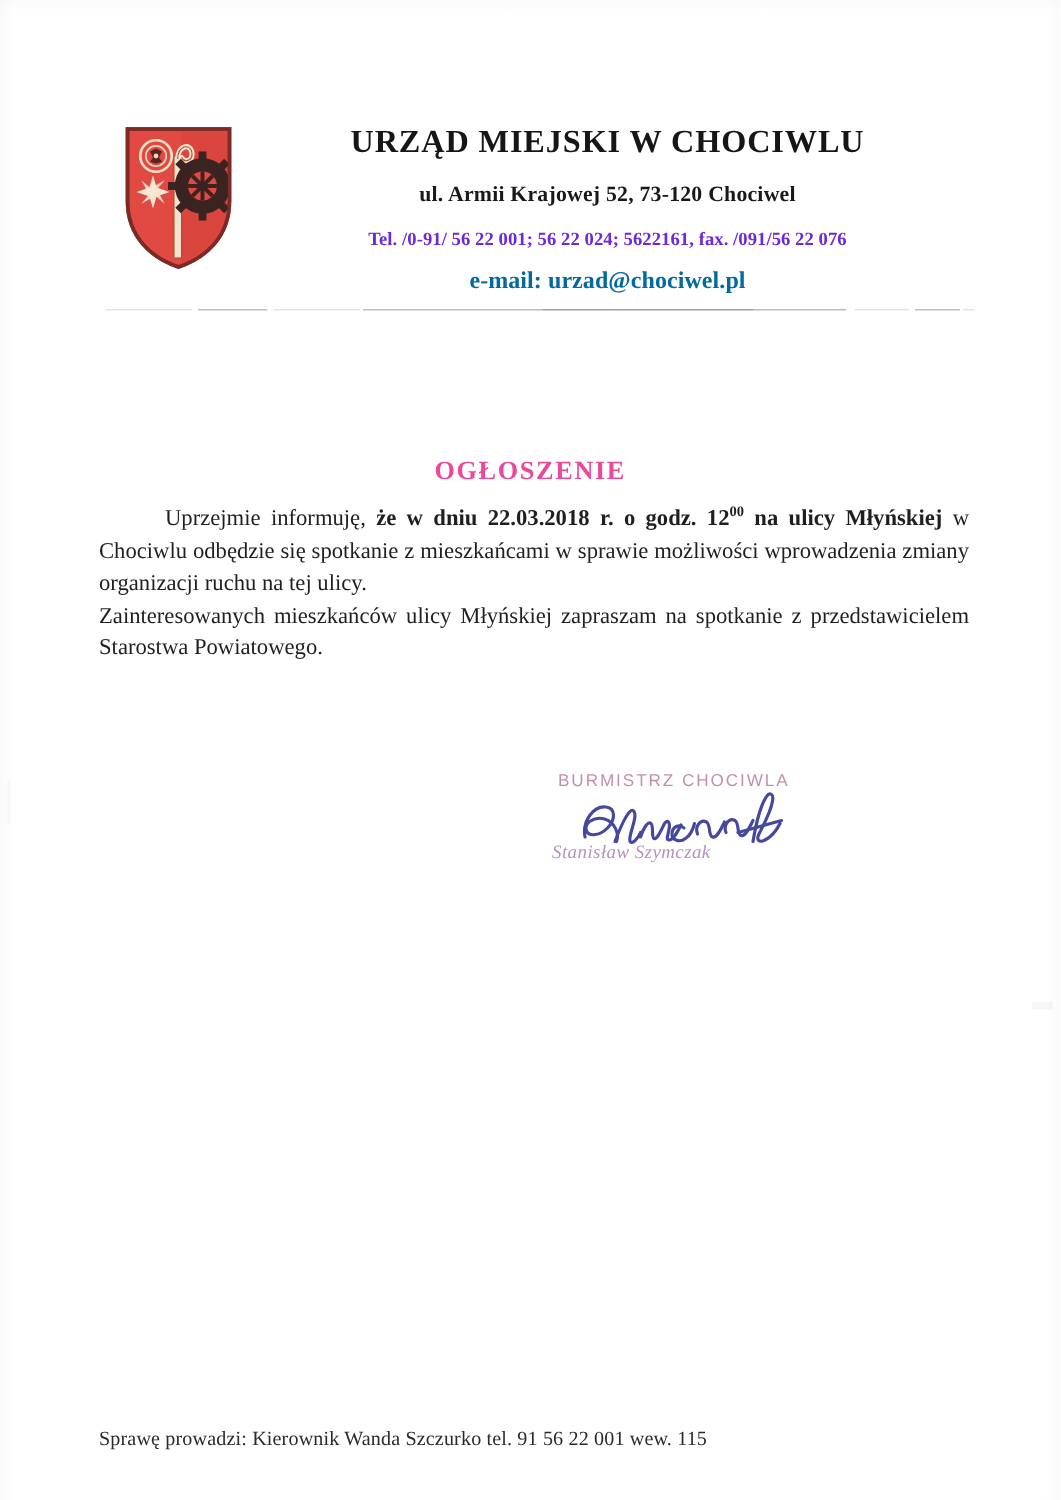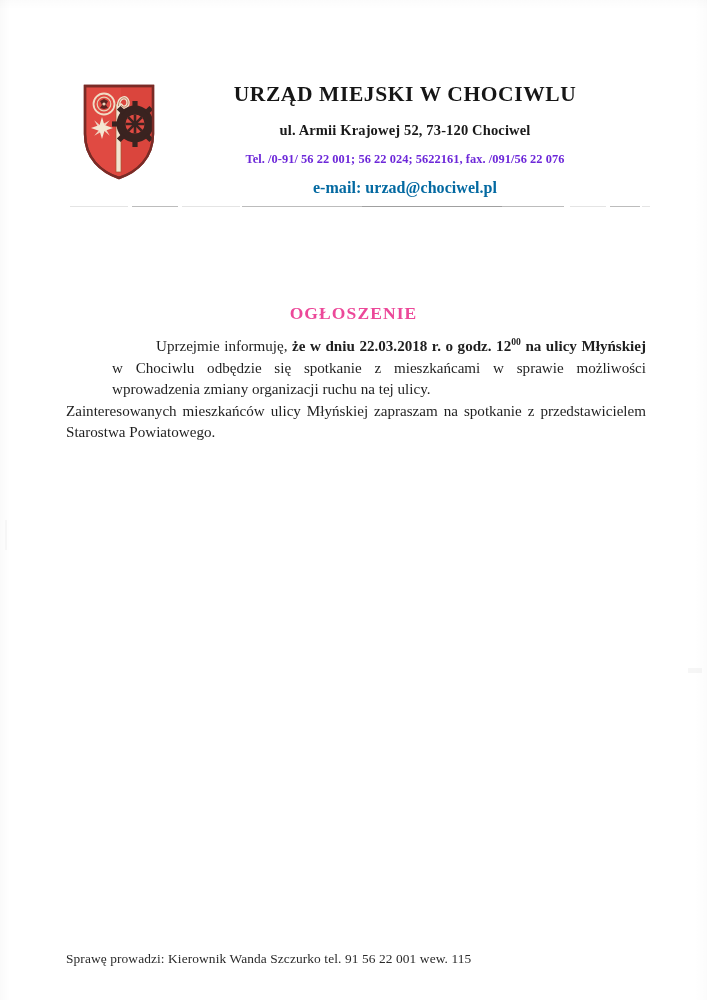--- a/index.html
+++ b/index.html
@@ -146,21 +146,21 @@
     width: 580px;
     font-family: "Liberation Serif", serif;
     font-size: 15.1px;
     line-height: 21.6px;
     color: #1f1f1f;
   }
   .para {
     margin: 0;
     text-align: justify;
   }
-  .para-1 { text-indent: 44px; margin-left: 46px; }
+  .para-1 { text-indent: 44px; }
   .para-2 { margin-top: 0; }
   .para b { font-weight: bold; }
   .para sup {
     font-size: 0.64em;
     vertical-align: super;
     line-height: 0;
     font-weight: bold;
   }
 
   
@@ -305,16 +305,36 @@
     <div class="seg faint" style="left:572px; width:8px;"></div>
   </div>
 
   <h1 class="announcement-title">OGŁOSZENIE</h1>
 
   <section class="body-block">
     <p class="para para-1"><span>Uprzejmie informuję, </span><b>że w dniu 22.03.2018 r.  o godz. 12</b><b><sup>00</sup></b><b> na ulicy Młyńskiej</b><span> w Chociwlu odbędzie się spotkanie z mieszkańcami w sprawie możliwości wprowadzenia zmiany organizacji ruchu na tej ulicy.</span></p>
     <p class="para para-2">Zainteresowanych mieszkańców ulicy Młyńskiej zapraszam na spotkanie z przedstawicielem Starostwa Powiatowego.</p>
   </section>
 
+  <div class="signature-block">
+    <div class="stamp-title">BURMISTRZ CHOCIWLA</div>
+
+    <div class="signature-mark">
+      <svg viewBox="0 0 150 46" xmlns="http://www.w3.org/2000/svg" aria-hidden="true">
+        <g fill="none" stroke="#2c2f8f" stroke-width="2.1" stroke-linecap="round" stroke-linejoin="round" opacity="0.88">
+          <path d="M10,33 C8,22 16,12 24,13 C31,14 30,22 25,27 C20,32 13,33 11,29 C9,24 16,19 23,21 C30,23 33,31 31,36"></path>
+          <path d="M30,36 C33,28 36,20 40,16 C42,14 44,16 43,21 C42,27 39,33 40,36 C41,38 45,35 47,30"></path>
+          <path d="M47,33 C49,27 52,22 54,24 C56,26 54,33 56,34 C58,35 61,28 63,24 C65,21 67,23 66,28 C65,33 64,35 66,35 C69,35 72,29 74,25"></path>
+          <path d="M76,27 C73,24 68,26 68,31 C68,35 73,37 77,34 C80,32 82,28 83,24"></path>
+          <path d="M85,31 C83,26 87,21 91,23 C94,25 92,32 95,33 C98,34 101,27 103,23"></path>
+          <path d="M104,30 C102,25 106,20 110,22 C113,24 111,31 114,32 C117,33 120,26 122,22"></path>
+          <path d="M122,36 C124,24 127,12 131,6 C133,3 136,4 135,9 C134,16 129,25 126,31 C124,35 126,37 130,35 C134,33 138,28 140,24"></path>
+          <path d="M112,30 L141,22"></path>
+        </g>
+      </svg>
+    </div>
+
+    <div class="stamp-name">Stanisław Szymczak</div>
+  </div>
 
   <footer class="footer-note">Sprawę prowadzi: Kierownik Wanda Szczurko tel. 91 56 22 001 wew. 115</footer>
 
 </div>
 
 </body></html>

